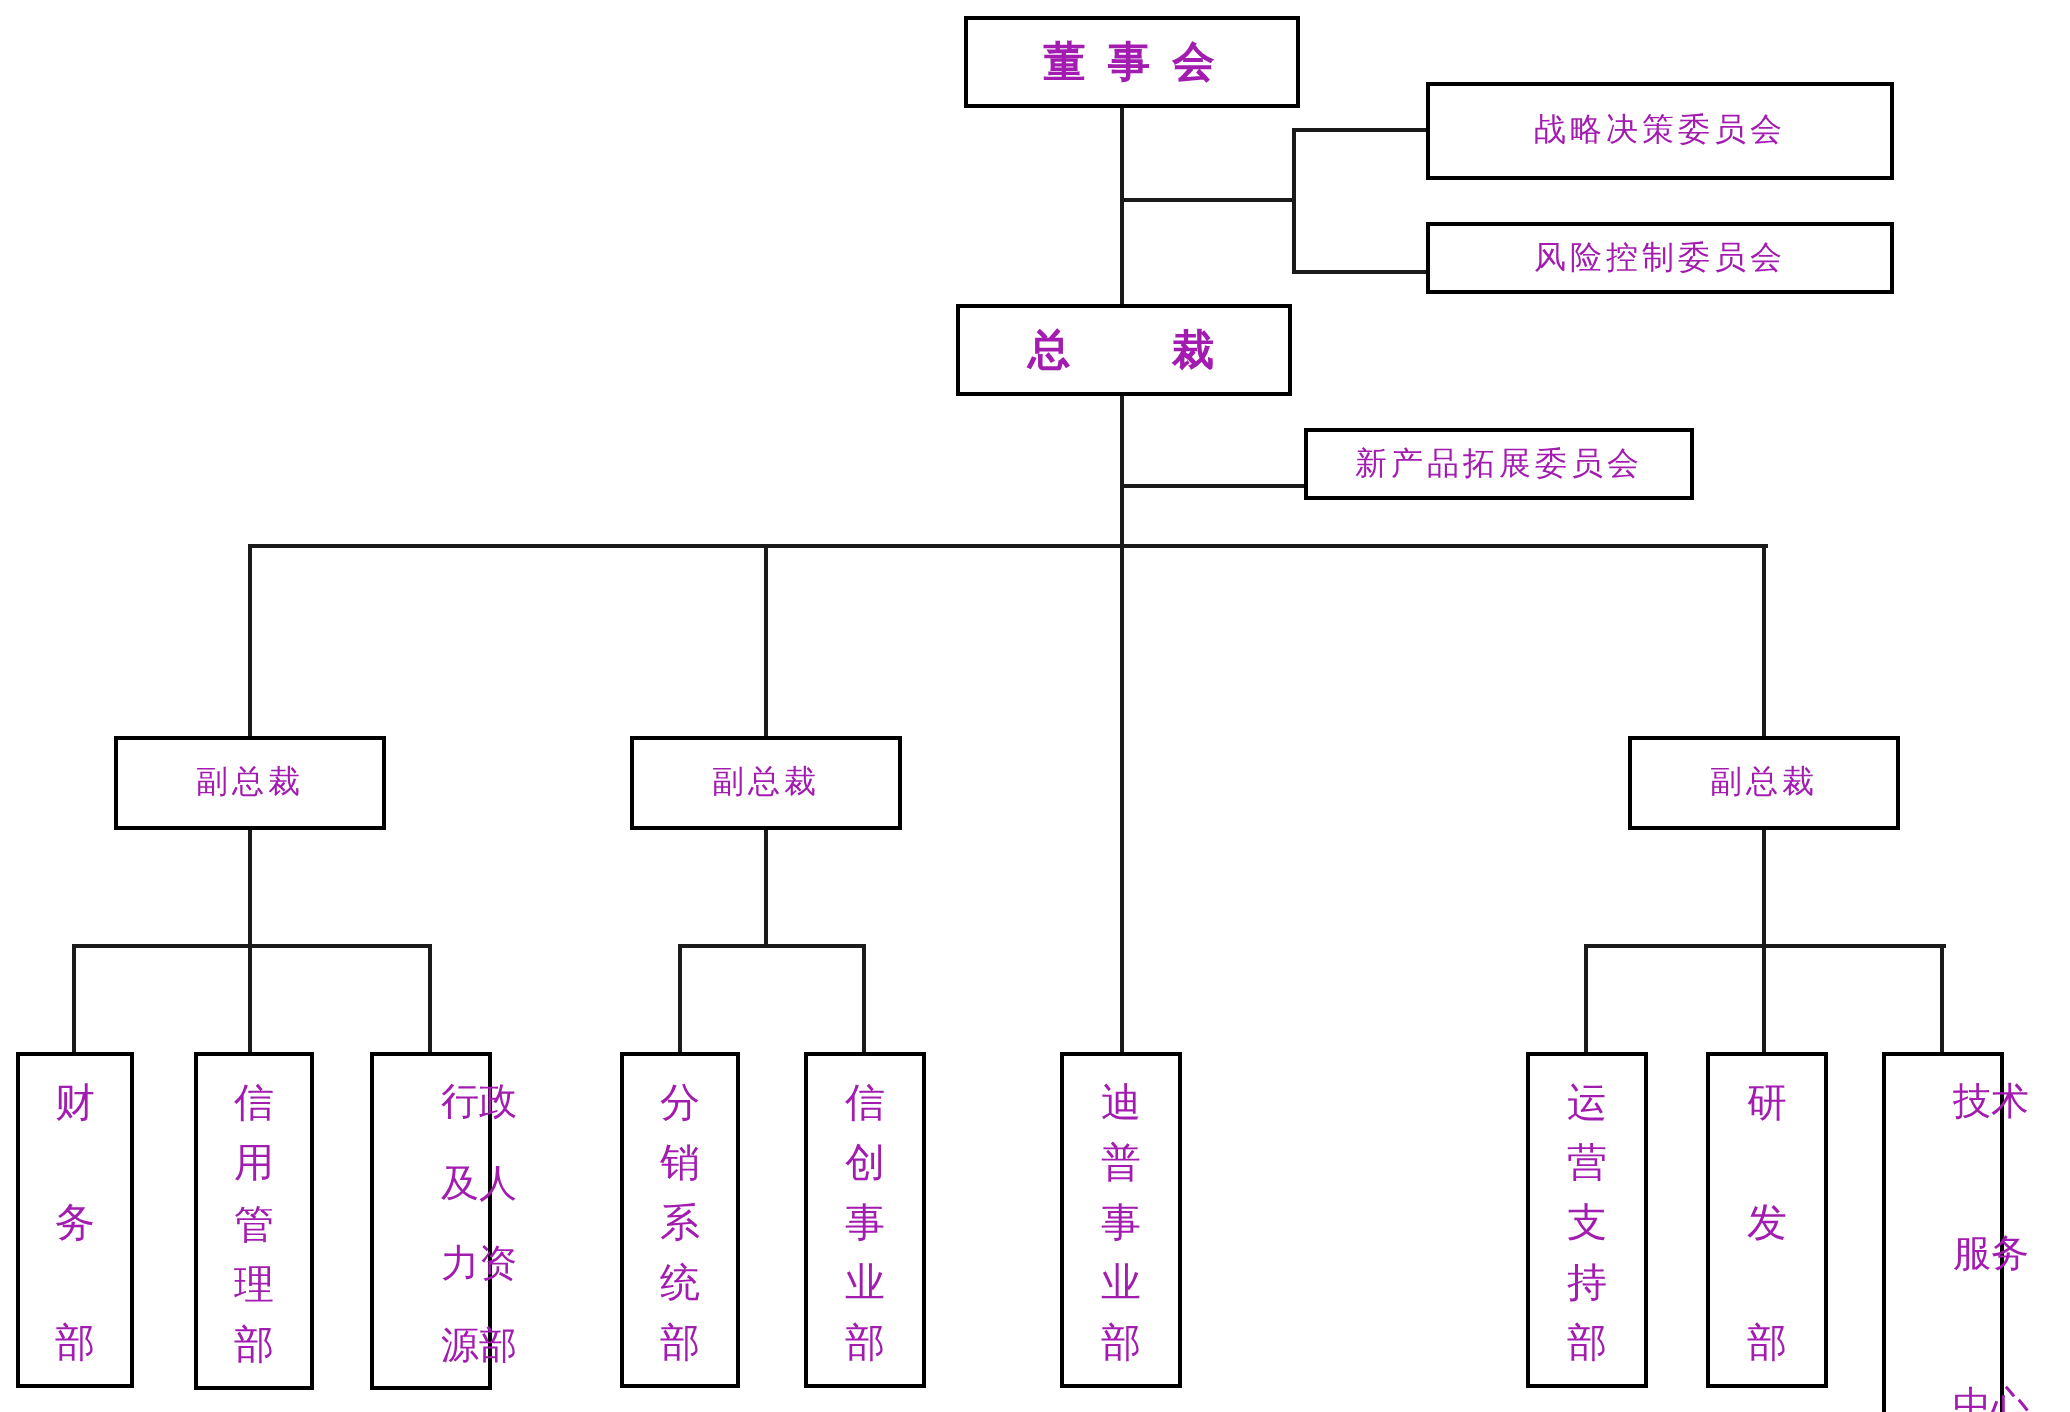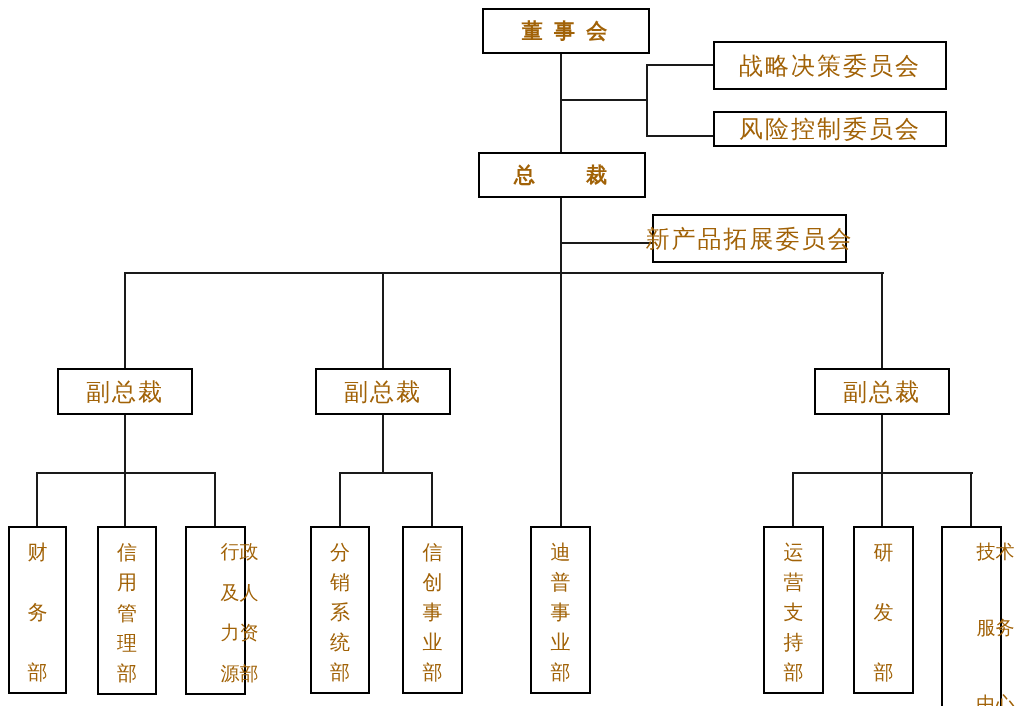--- a/index.html
+++ b/index.html
@@ -1,35 +1,35 @@
 <!DOCTYPE html>
 <html><head>
 <meta charset="utf-8">
 <style>
   html,body{margin:0;padding:0;background:#ffffff;}
   #canvas{
     position:relative;
     width:1035px;height:706px;
     background:#ffffff;
     font-family:"Liberation Serif","DejaVu Serif",serif;
-    color:#a16207;
+    color:#a21caf;
     overflow:hidden;
   }
   .box{
     position:absolute;
     box-sizing:border-box;
     border:2px solid #000000;
     background:#ffffff;
     display:flex;
     align-items:center;
     justify-content:center;
     text-align:center;
   }
   .box .lbl{
-    font-size:24px;
+    font-size:16px;
     letter-spacing:2px;
     white-space:pre;
   }
   .box.top-level .lbl{
     font-size:21px;
     font-weight:bold;
     letter-spacing:3px;
   }
   .dept-inner{
     display:flex;
@@ -92,21 +92,21 @@
   </div>
 
   <div class="box" style="left:713px;top:111px;width:234px;height:36px;">
     <span class="lbl">风险控制委员会</span>
   </div>
 
   <div class="box top-level" style="left:478px;top:152px;width:168px;height:46px;">
     <span class="lbl">总　　裁</span>
   </div>
 
-  <div class="box" style="left:652px;top:214px;width:195px;height:49px;">
+  <div class="box" style="left:652px;top:214px;width:195px;height:36px;">
     <span class="lbl">新产品拓展委员会</span>
   </div>
 
   <div class="box" style="left:57px;top:368px;width:136px;height:47px;">
     <span class="lbl">副总裁</span>
   </div>
 
   <div class="box" style="left:315px;top:368px;width:136px;height:47px;">
     <span class="lbl">副总裁</span>
   </div>

